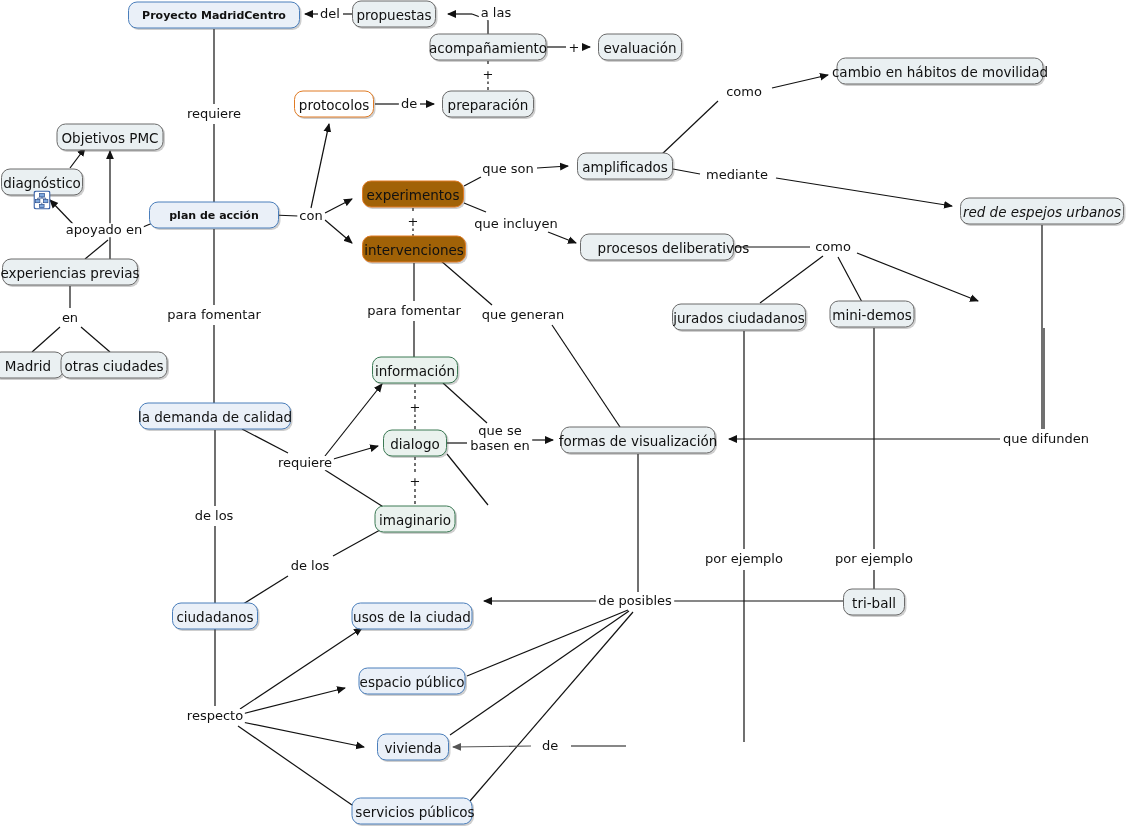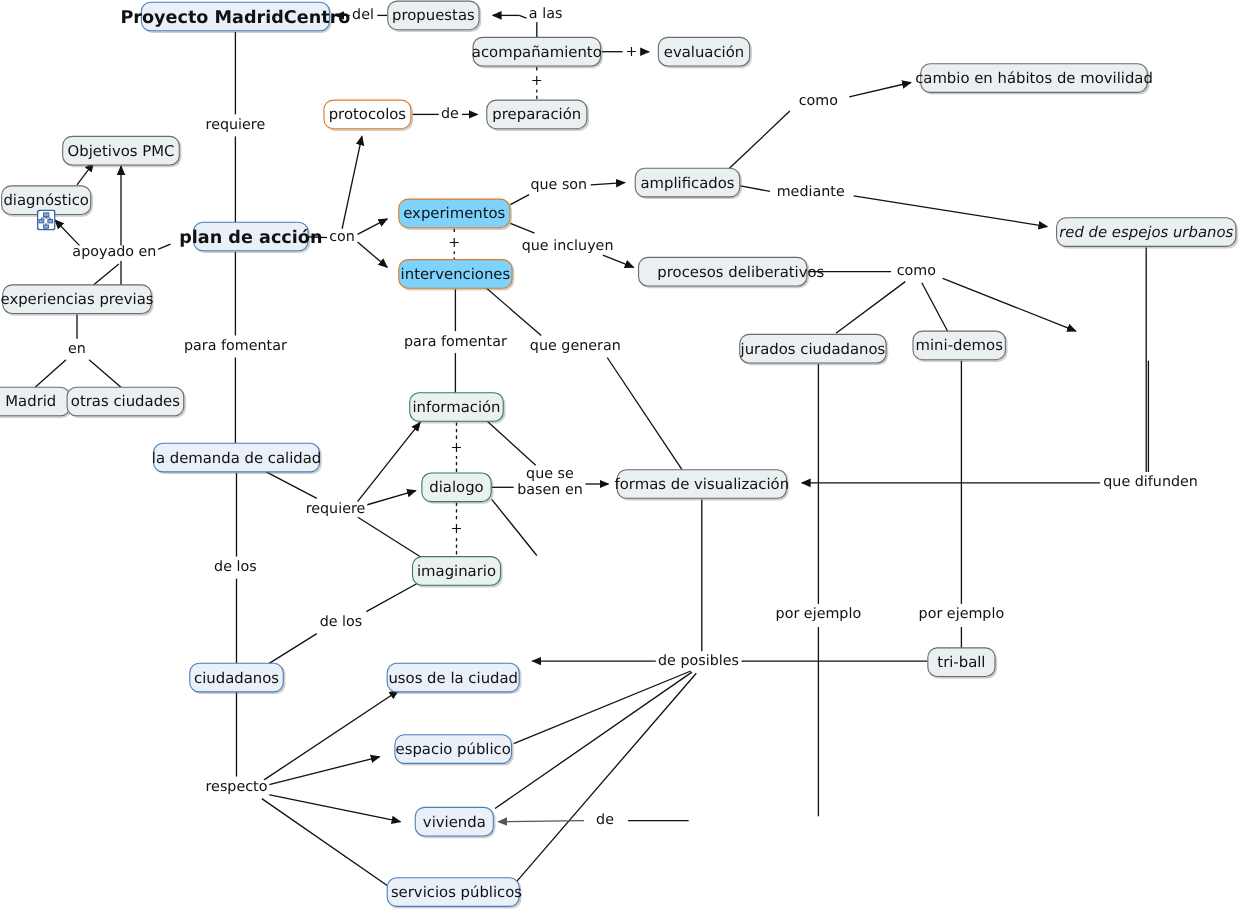--- a/index.html
+++ b/index.html
@@ -15,24 +15,24 @@
     border:1.4px solid #6b6b6b;
     font-size:13.5px;
     color:#111;
     white-space:nowrap;
     padding:0 10px;
     height:27px;
     transform:translate(-50%,-50%);
     box-shadow:1.5px 1.5px 0 rgba(80,80,80,0.28);
   }
   .node.blue{border-color:#4a7ebb;background:#eaf0f8;}
-  .node.orange{border-color:#e07b24;background:#7dd3fc;}
+  .node.orange{border-color:#e07b24;background:#a16207;}
   .node.orange-white{border-color:#e07b24;background:#ffffff;}
   .node.green{border-color:#3c7a55;background:#eaf2ee;}
-  .node.bold{font-weight:bold;font-size:16px;}
+  .node.bold{font-weight:bold;font-size:11px;}
   .node.italic{font-style:italic;}
   .elabel{
     position:absolute;
     transform:translate(-50%,-50%);
     font-size:13px;
     color:#111;
     background:#ffffff;
     padding:0 2px;
     white-space:nowrap;
     text-align:center;
@@ -233,21 +233,21 @@
     </div>
   <div class="node" style="left:625px;top:166px;width:96px;">
       <span>amplificados</span>
     </div>
   <div class="node" style="left:940px;top:71px;width:207px;">
       <span>cambio en hábitos de movilidad</span>
     </div>
   <div class="node italic" style="left:1042px;top:211px;width:164px;">
       <span>red de espejos urbanos</span>
     </div>
-  <div class="node blue bold" style="left:228px;top:215px;width:105px;">
+  <div class="node blue bold" style="left:214px;top:215px;width:130px;">
       <span>plan de acción</span>
     </div>
   <div class="node orange" style="left:414px;top:249px;width:104px;">
       <span>intervenciones</span>
     </div>
   <div class="node" style="left:657px;top:247px;width:154px;padding-left:43px;">
       <span>procesos deliberativos</span>
     </div>
   <div class="node" style="left:70px;top:272px;width:136px;">
       <span>experiencias previas</span>

